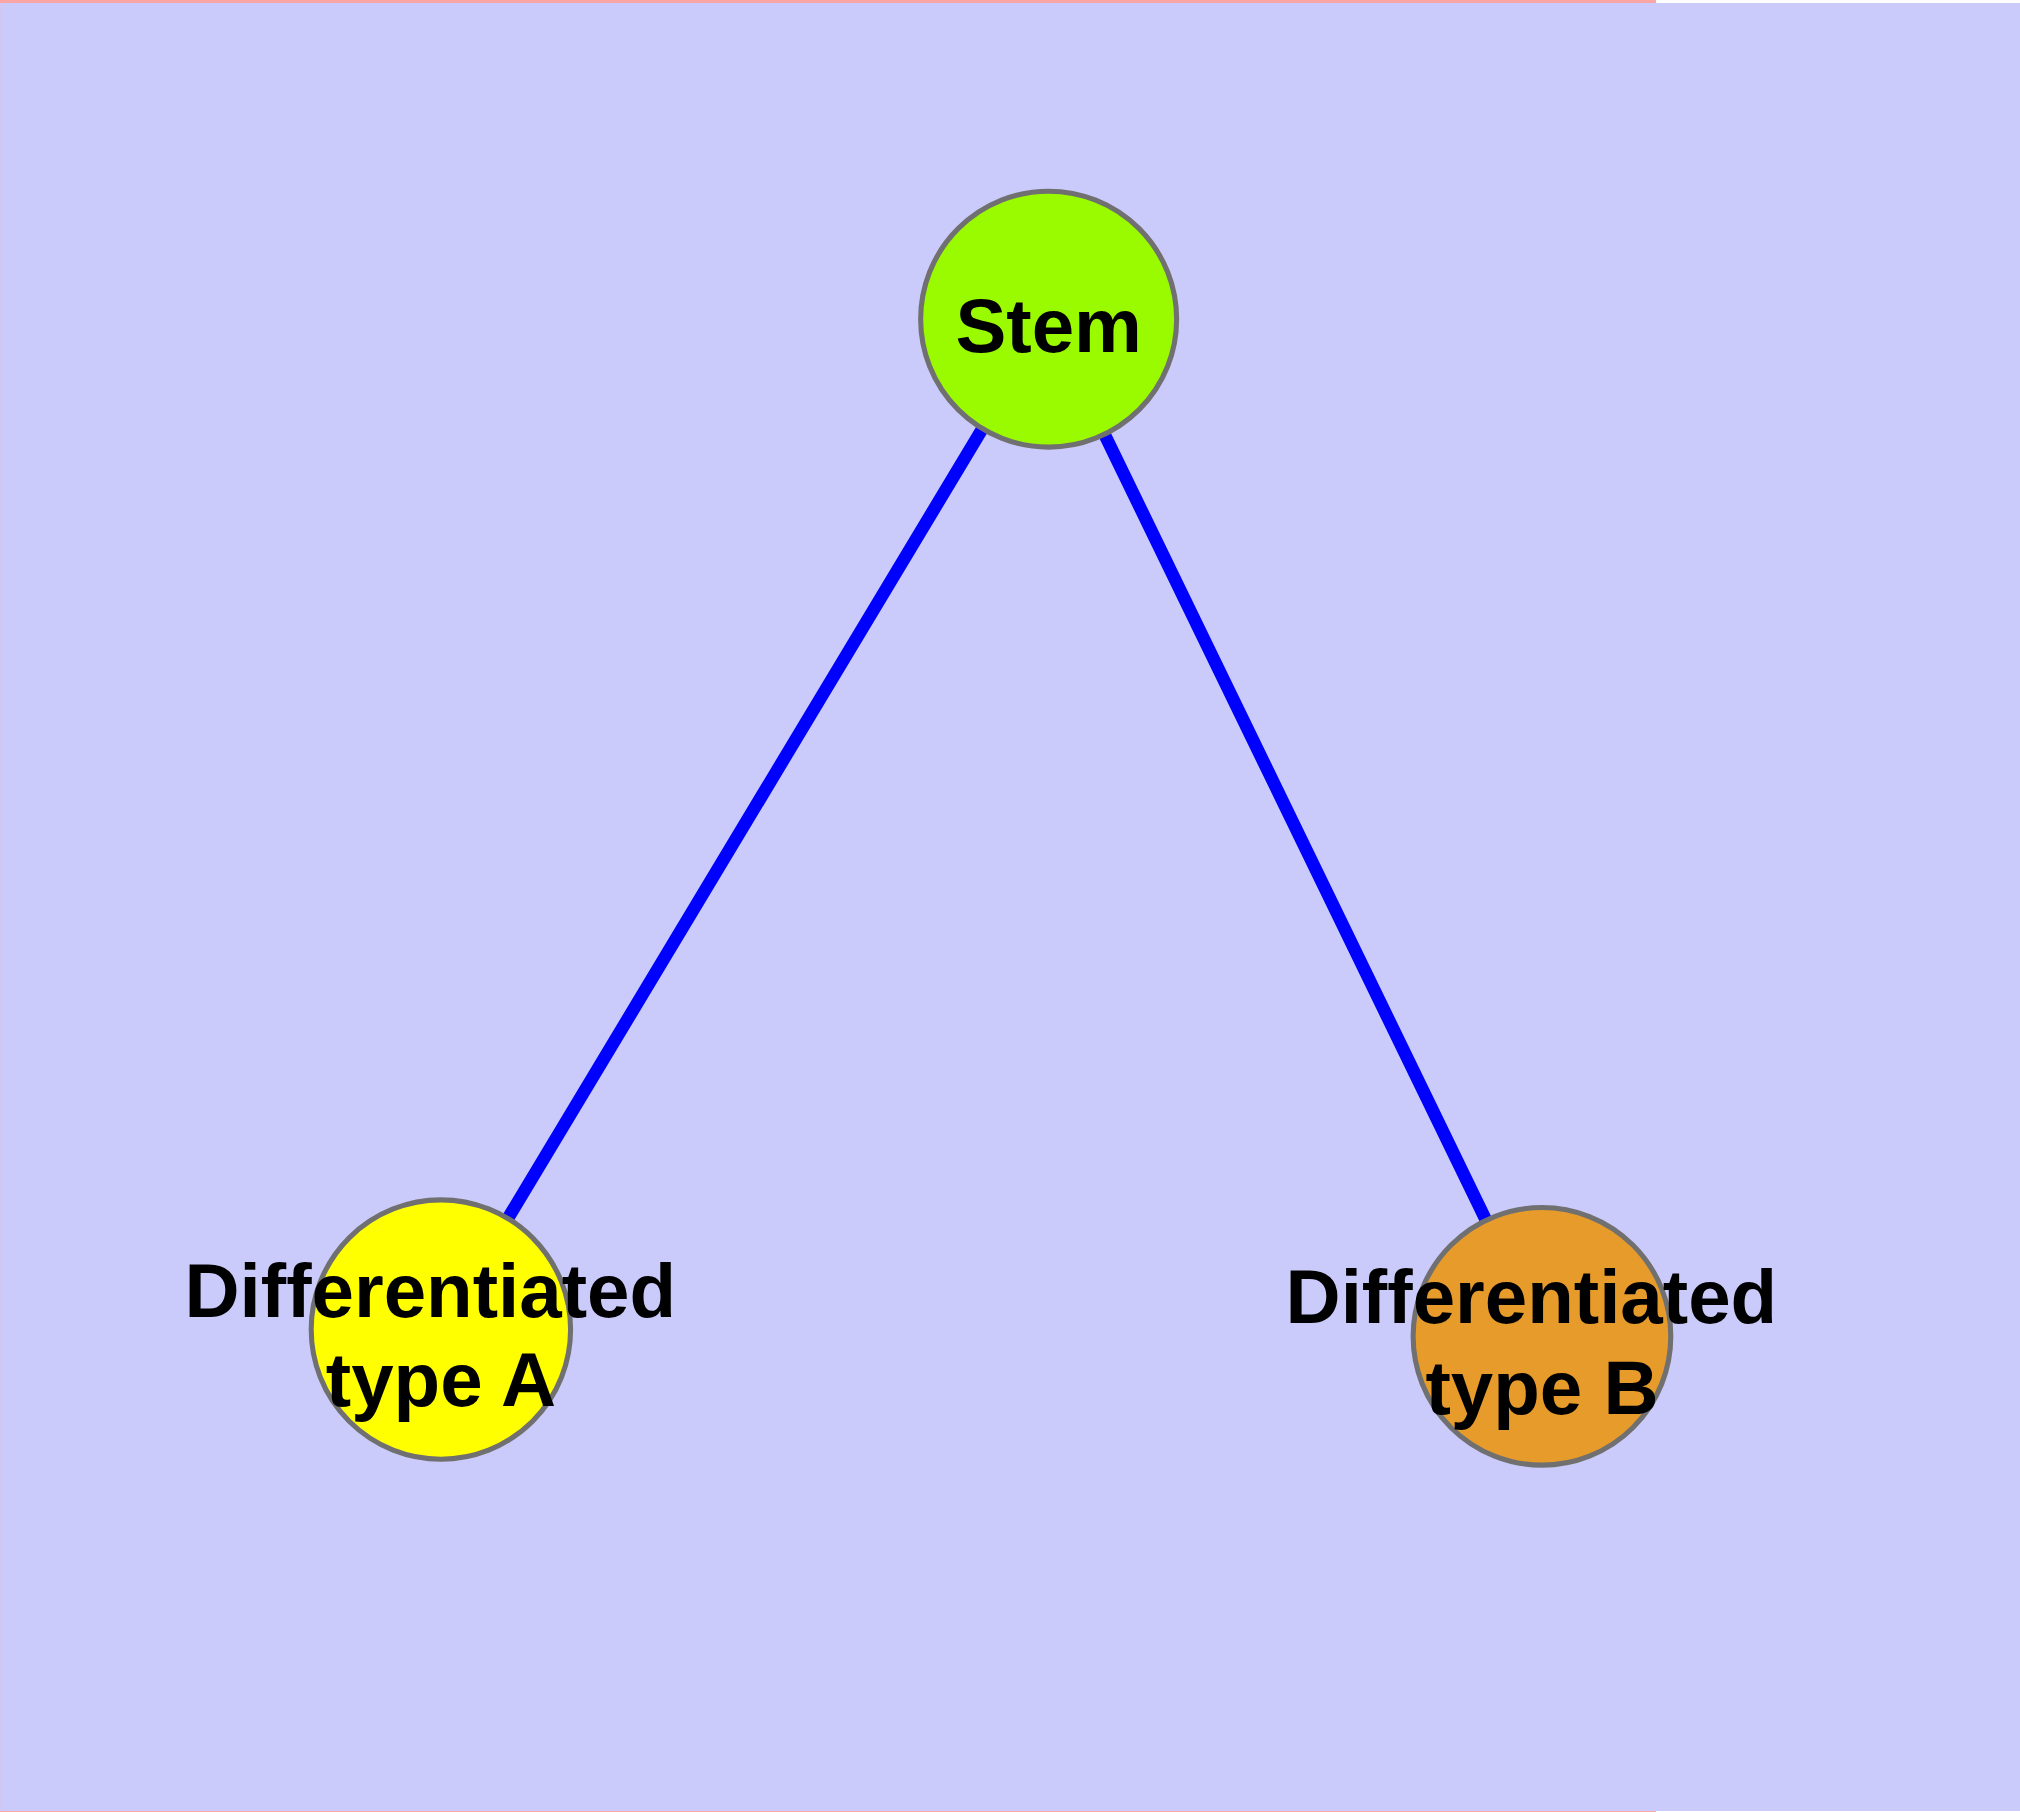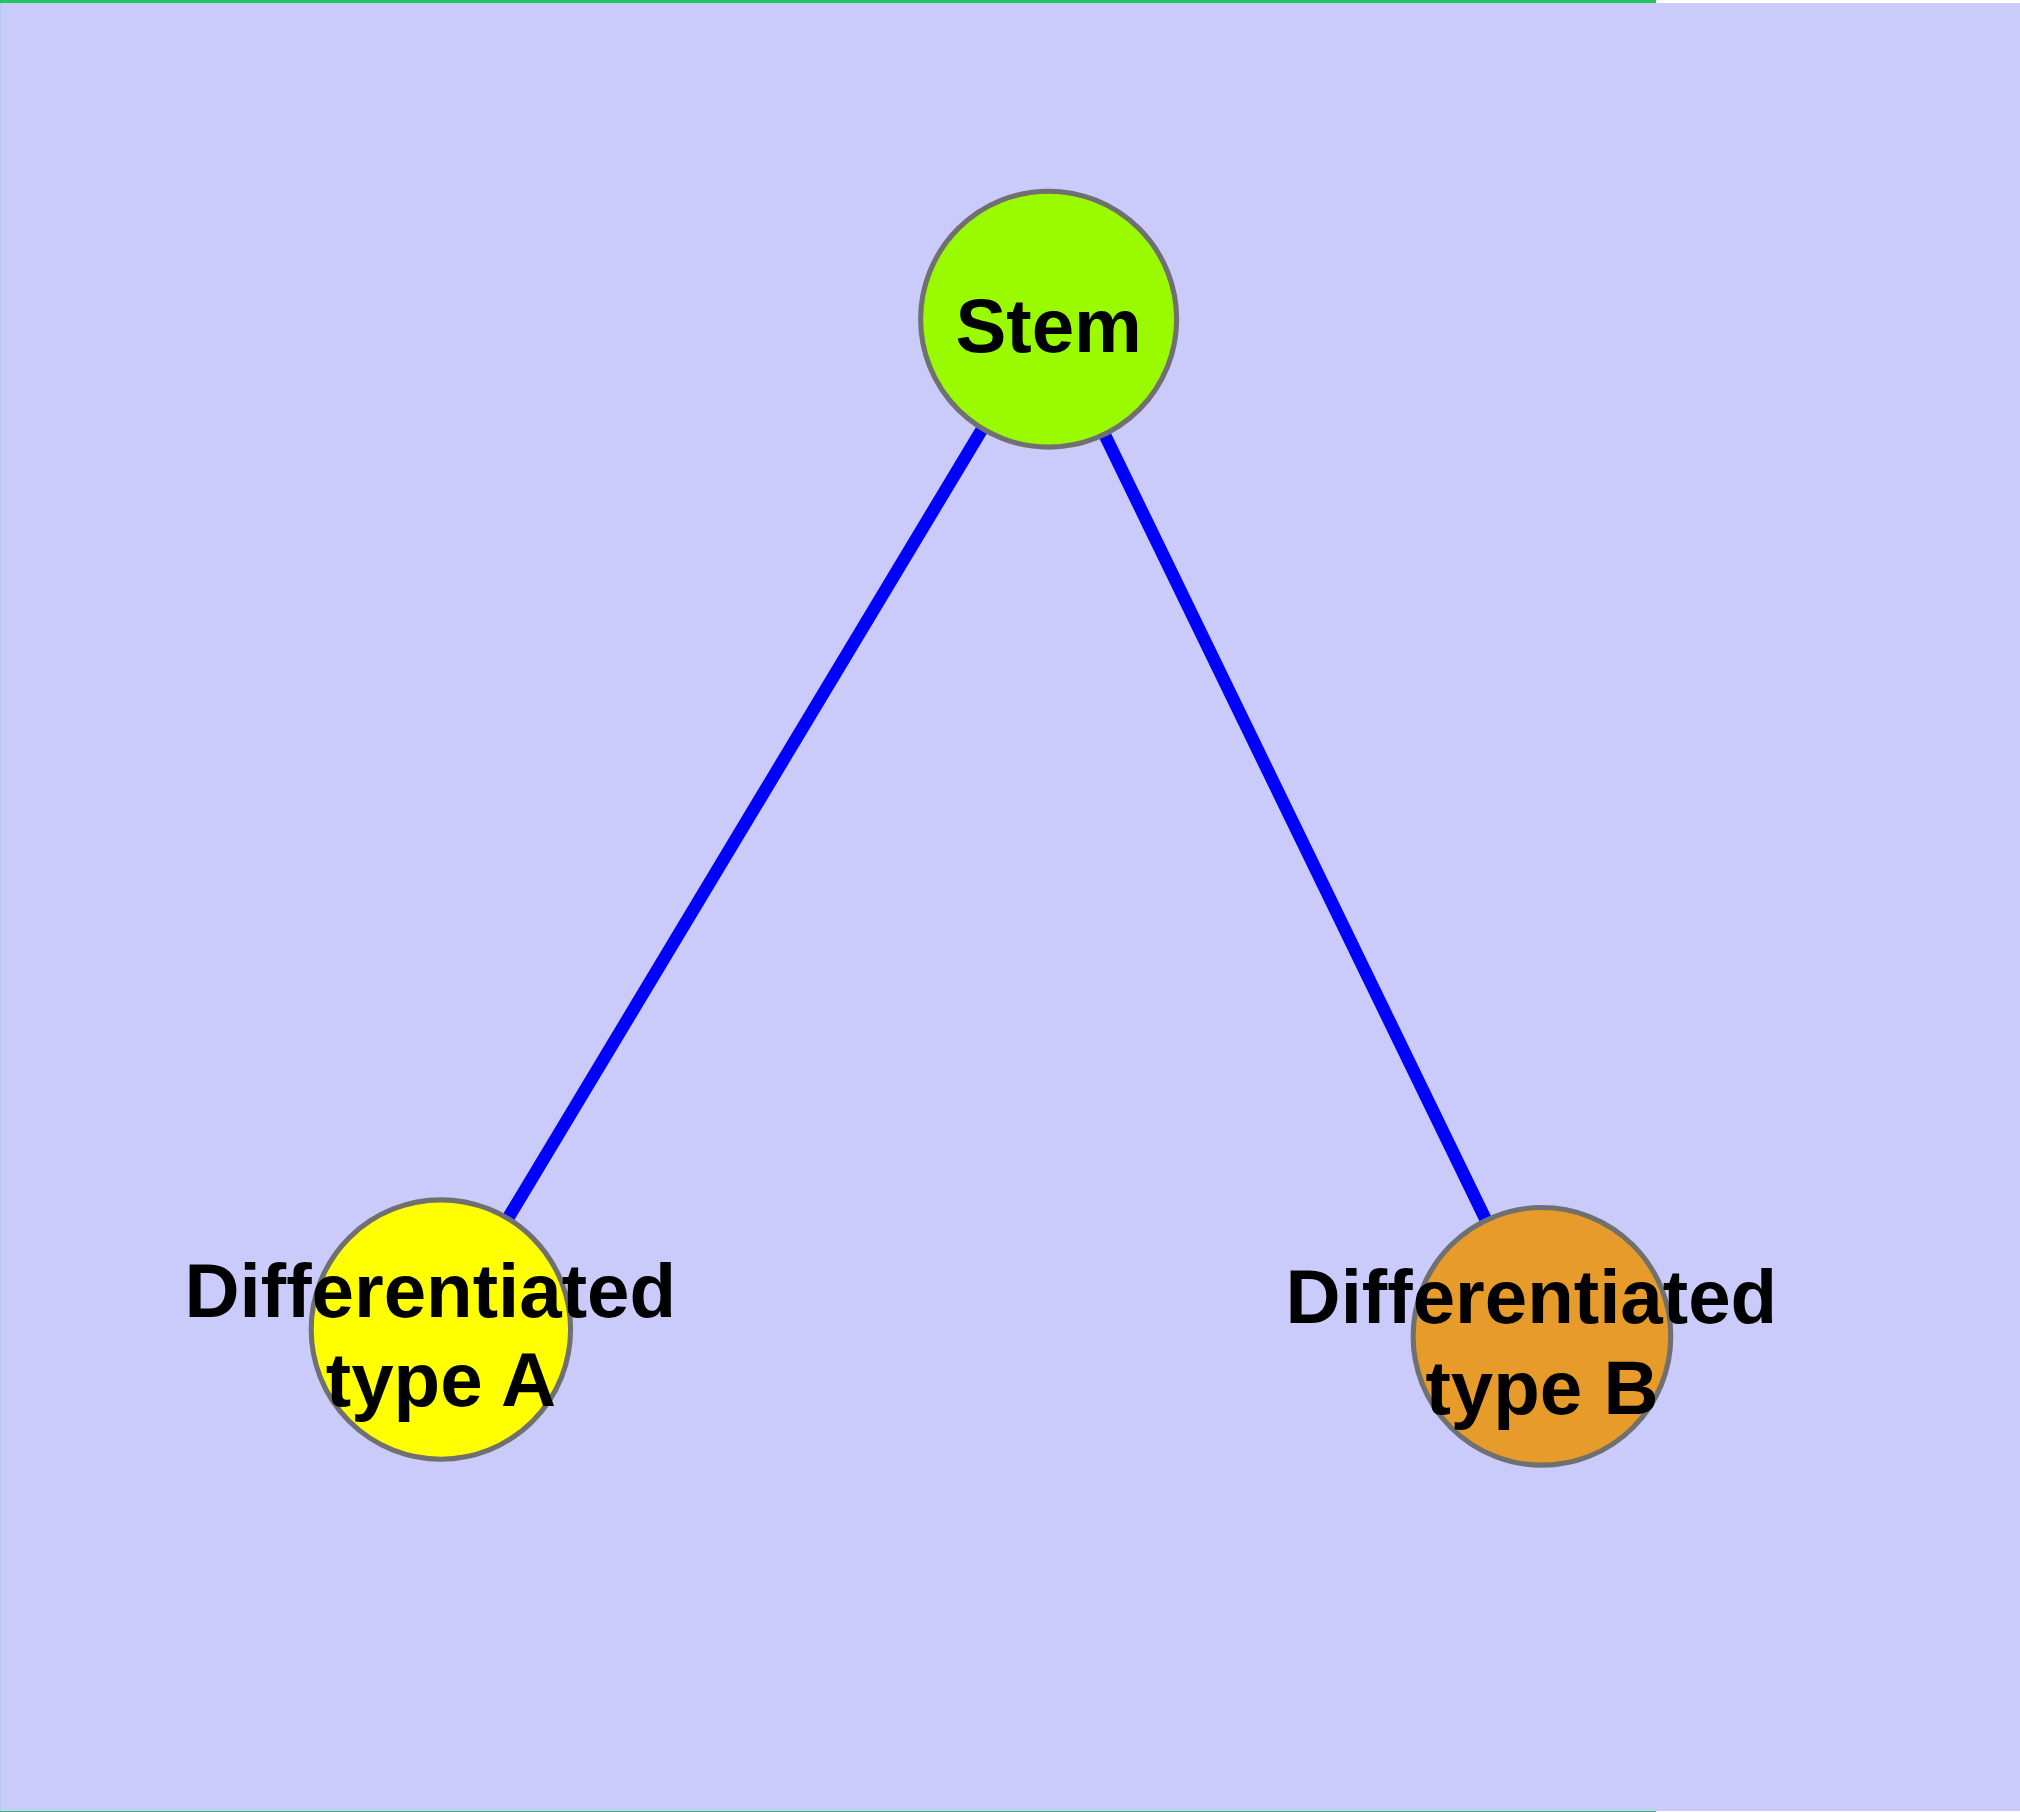--- a/index.html
+++ b/index.html
@@ -7,21 +7,21 @@
     padding: 0;
     background: #ffffff;
     width: 2021px;
     height: 1812px;
     overflow: hidden;
   }
   .page {
     position: relative;
     width: 1656px;
     height: 1812px;
-    background: #22c55e;
+    background: #fca5a5;
   }
   svg.diagram {
     position: absolute;
     left: 0;
     top: 2.5px;
     width: 2021px;
     height: 1808px;
     display: block;
   }
   .edge {

